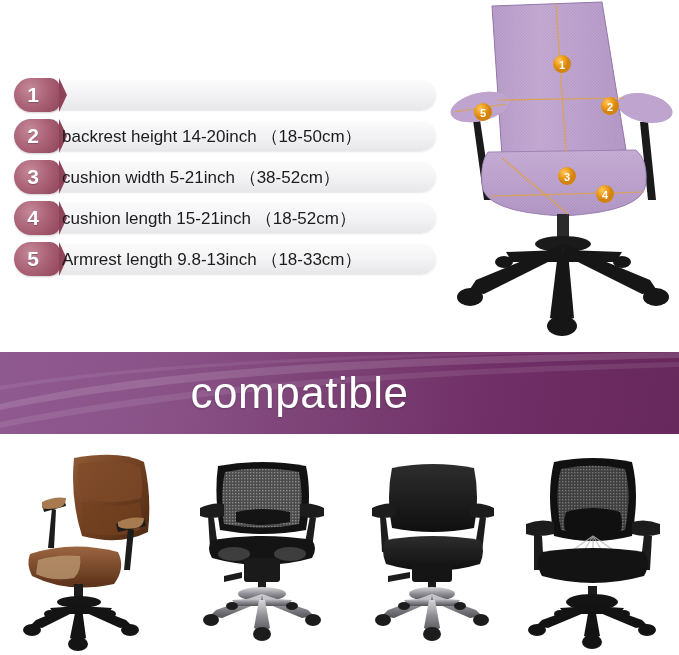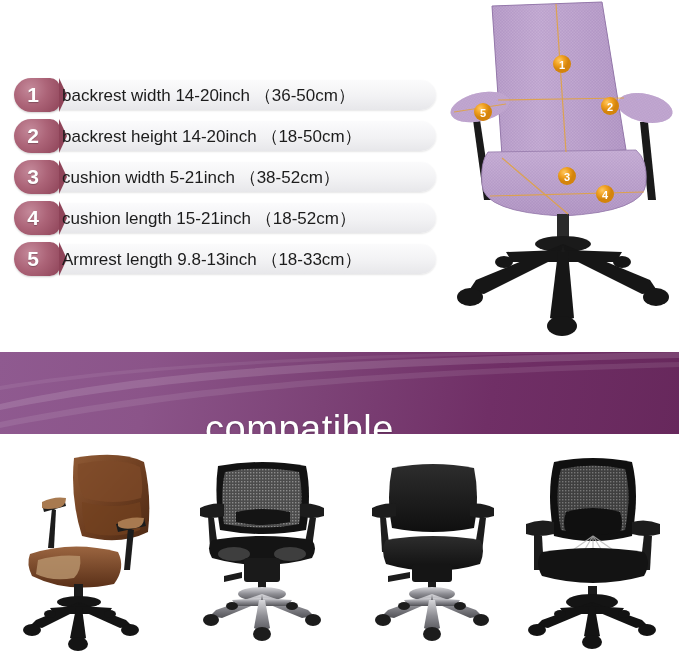--- a/index.html
+++ b/index.html
@@ -76,25 +76,24 @@
   
   #compatible-banner {
     position:absolute; left:0; top:352px; width:679px; height:82px;
     background:linear-gradient(100deg,#8f5a90 0%,#8b5489 22%,#7c4276 48%,#702f66 72%,#67285c 100%);
     overflow:hidden;
   }
   .swoosh { position:absolute; pointer-events:none; }
   #banner-title {
     position:absolute; left:0; top:0; width:599px; height:82px;
     display:flex; align-items:center; justify-content:center;
-    font-size:38px; color:#ffffff; font-weight:normal;
+    font-size:44px; color:#ffffff; font-weight:normal;
     letter-spacing:0.5px;
     text-shadow:0 1px 2px rgba(0,0,0,0.25);
     font-family:"Liberation Sans", sans-serif;
-    margin-top:36px;
   }
 
   
   #chair-row { position:absolute; left:0; top:436px; width:679px; height:219px; background:#fff; }
   .chair-cell { position:absolute; top:0; width:170px; height:219px; }
   .chair-cell svg { display:block; }
 </style>
 </head>
 <body>
 
@@ -102,21 +101,20 @@
 
   <div id="top-section">
 
 
     <div id="spec-list">
 
       <div class="spec-row">
         <div class="spec-pill"></div>
         <div class="spec-badge"></div>
         <div class="spec-num">1</div>
-        <div class="spec-text">backrest width 14-20inch （36-50cm）</div>
       </div>
 
       <div class="spec-row">
         <div class="spec-pill"></div>
         <div class="spec-badge"></div>
         <div class="spec-num">2</div>
         <div class="spec-text">backrest height  14-20inch （18-50cm）</div>
       </div>
 
       <div class="spec-row">

